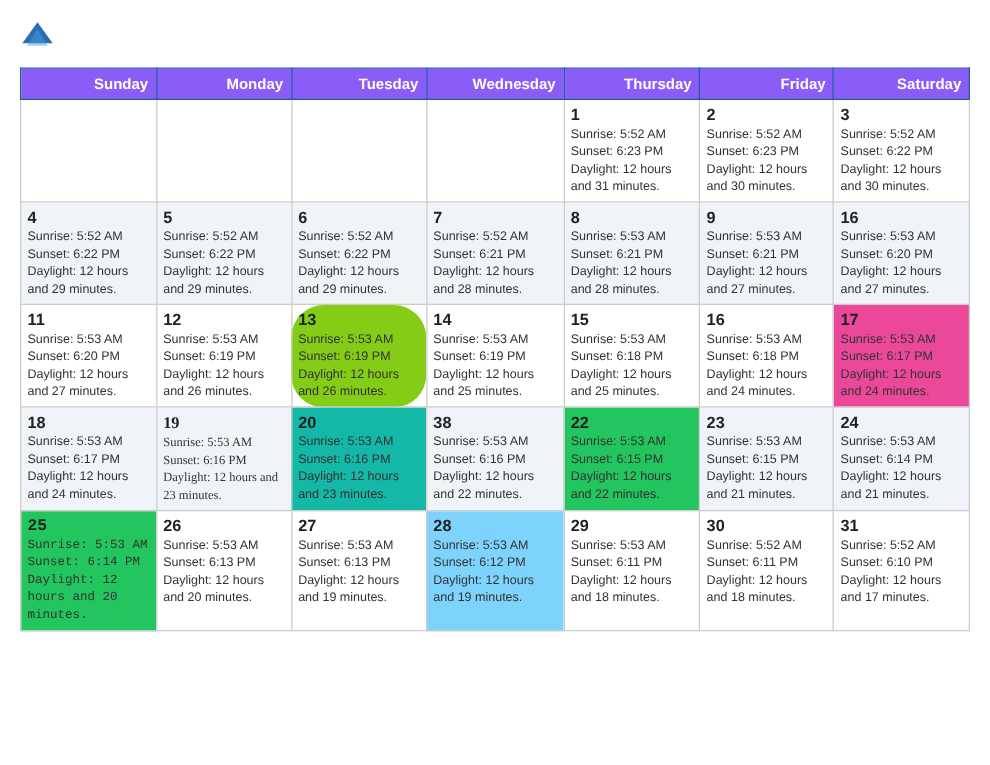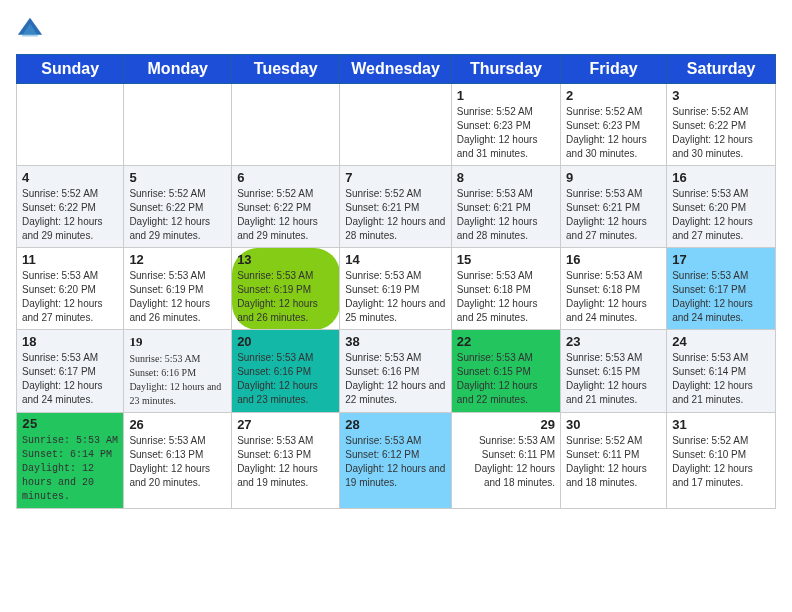--- a/index.html
+++ b/index.html
@@ -46,25 +46,25 @@
     .subtitle {
       font-size: 15px;
       color: #555;
     }
     .calendar {
       width: 100%;
       border-collapse: collapse;
       font-size: 11px;
     }
     .calendar th {
-      background: #1d4ed8;
+      background: #8b5cf6;
       color: #fff;
-      text-align: center;
+      text-align: right;
       padding: 5px 6px;
-      font-size: 16px;
+      font-size: 12px;
       font-weight: bold;
       border: 1px solid #1a5da5;
     }
     .calendar td {
       border: 1px solid #ccc;
       vertical-align: top;
       padding: 4px 5px;
       width: 113px;
       min-height: 80px;
       background: #fff;
@@ -218,21 +218,21 @@
           <div class="day-info" style="white-space: pre-line;">Sunrise: 5:53 AM
 Sunset: 6:18 PM
 Daylight: 12 hours and 25 minutes.</div>
         </td>
         <td style="background: rgb(255, 255, 255);">
           <div class="day-num">16</div>
           <div class="day-info" style="white-space: pre-line;">Sunrise: 5:53 AM
 Sunset: 6:18 PM
 Daylight: 12 hours and 24 minutes.</div>
         </td>
-        <td style="background: #7dd3fc;">
+        <td style="background: #ec4899;">
           <div class="day-num">17</div>
           <div class="day-info" style="white-space: pre-line;">Sunrise: 5:53 AM
 Sunset: 6:17 PM
 Daylight: 12 hours and 24 minutes.</div>
         </td>
       </tr>
       <tr>
         <td style="background: rgb(240, 244, 248);">
           <div class="day-num">18</div>
           <div class="day-info" style="white-space: pre-line;">Sunrise: 5:53 AM
@@ -294,21 +294,21 @@
           <div class="day-info" style="white-space: pre-line;">Sunrise: 5:53 AM
 Sunset: 6:13 PM
 Daylight: 12 hours and 19 minutes.</div>
         </td>
         <td style="background: #7dd3fc;">
           <div class="day-num">28</div>
           <div class="day-info" style="white-space: pre-line;">Sunrise: 5:53 AM
 Sunset: 6:12 PM
 Daylight: 12 hours and 19 minutes.</div>
         </td>
-        <td style="background: rgb(255, 255, 255); text-align: right;">
+        <td style="background: rgb(255, 255, 255);">
           <div class="day-num">29</div>
           <div class="day-info" style="white-space: pre-line;">Sunrise: 5:53 AM
 Sunset: 6:11 PM
 Daylight: 12 hours and 18 minutes.</div>
         </td>
         <td style="background: rgb(255, 255, 255);">
           <div class="day-num">30</div>
           <div class="day-info" style="white-space: pre-line;">Sunrise: 5:52 AM
 Sunset: 6:11 PM
 Daylight: 12 hours and 18 minutes.</div>

